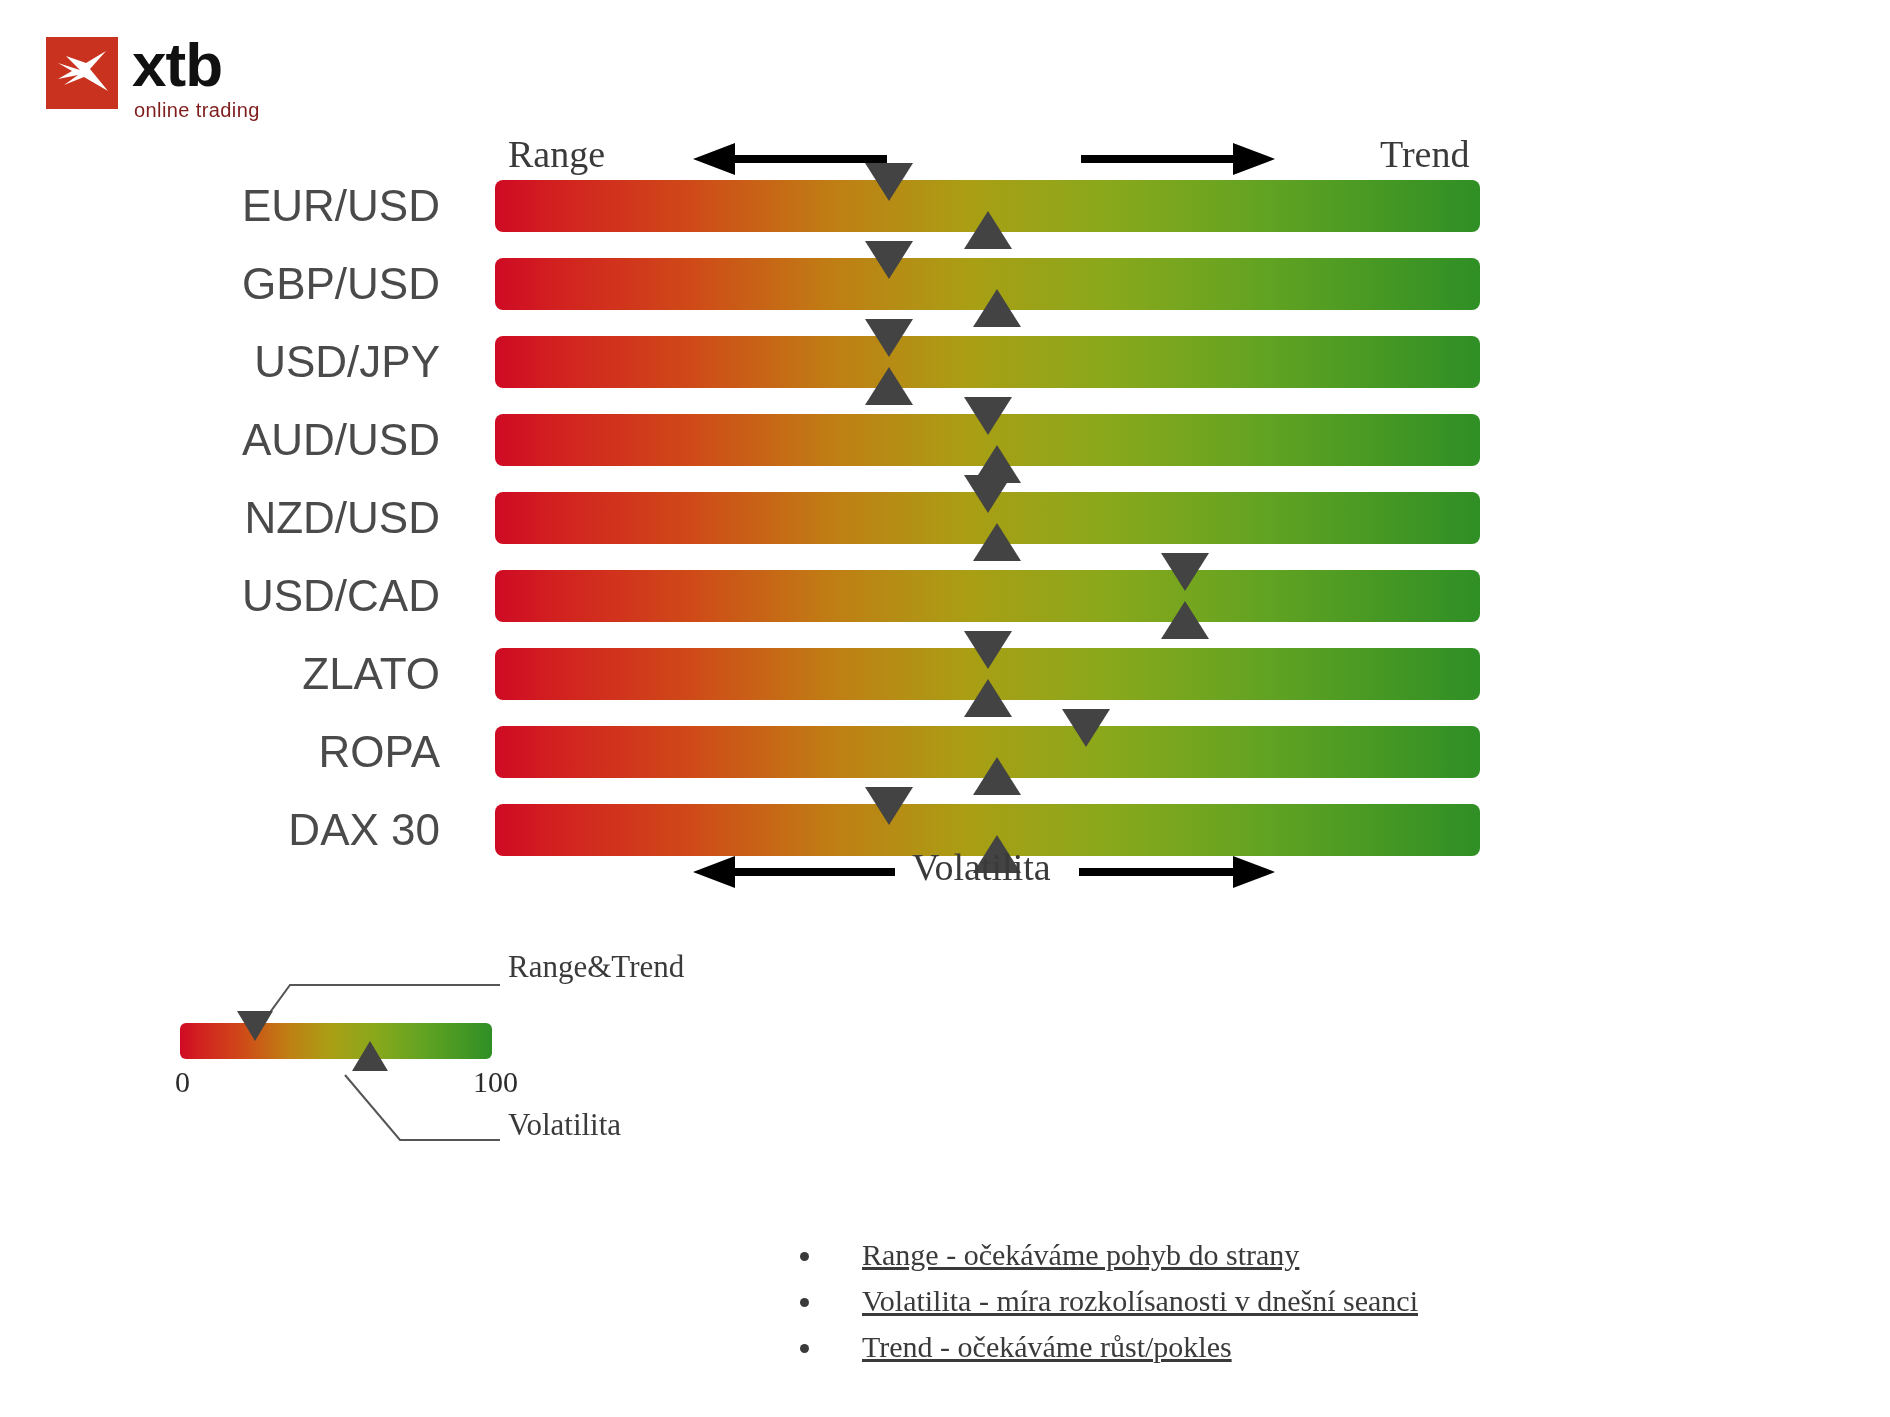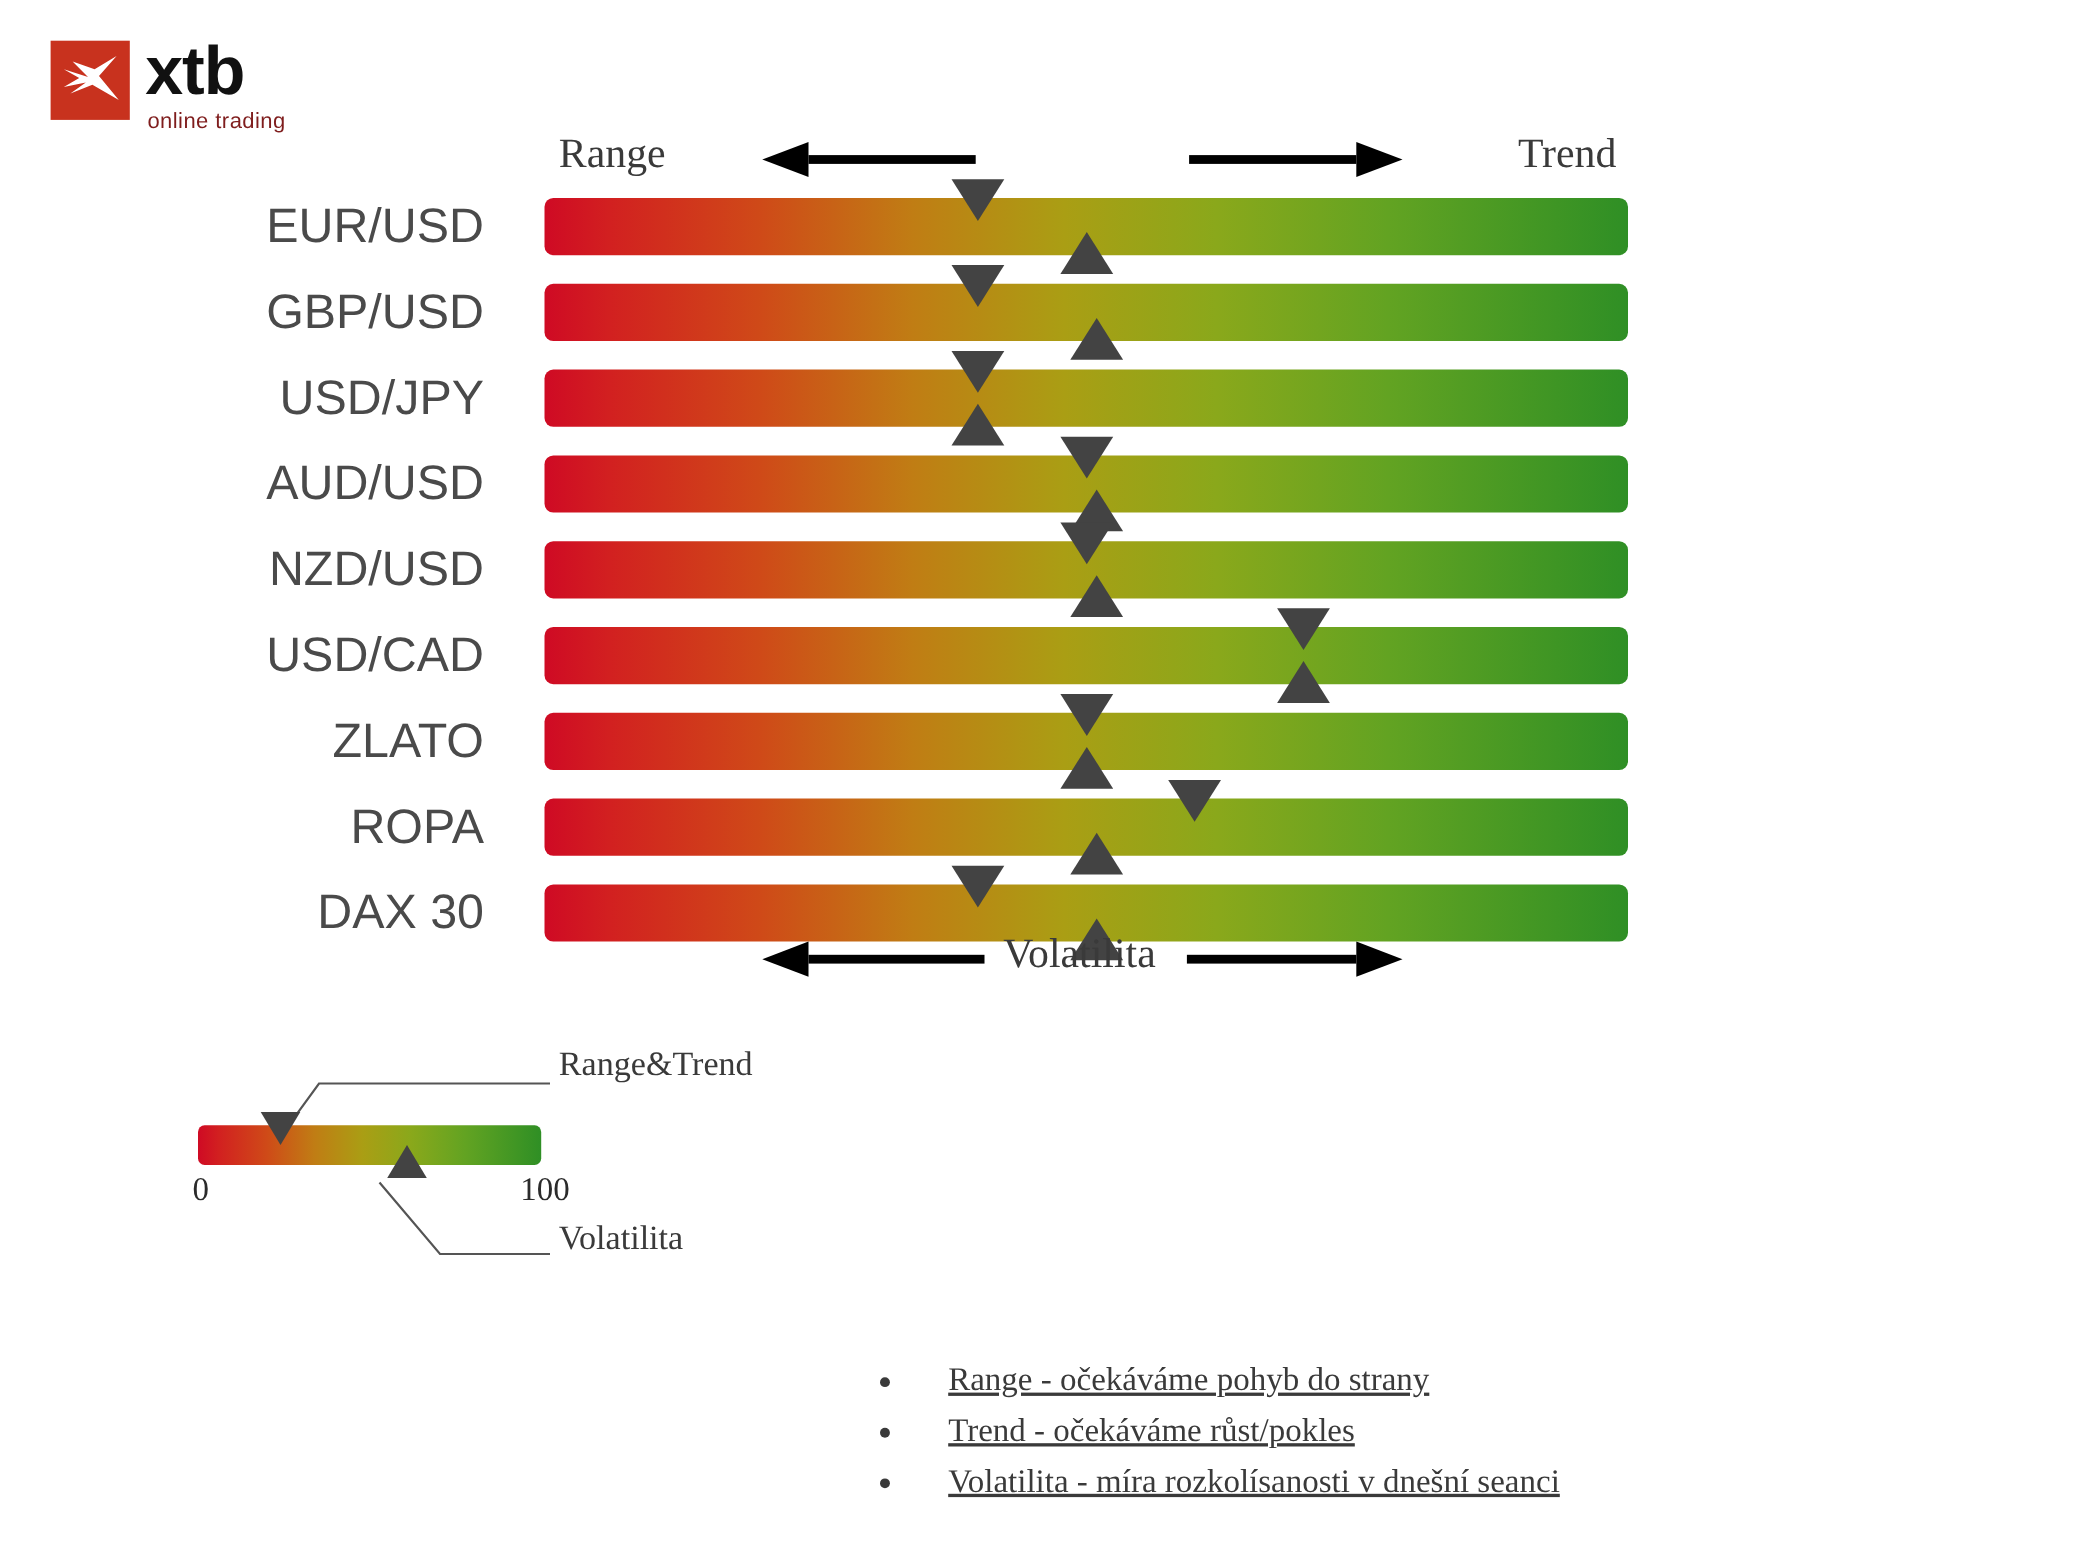--- a/index.html
+++ b/index.html
@@ -50,21 +50,21 @@
     font-size: 20px;
     color: #7f1d1d;
     letter-spacing: 0.4px;
     font-family: "Liberation Sans", sans-serif;
   }
 
   
   #axis-top {
     position: absolute;
     left: 0;
-    top: 118px;
+    top: 132px;
     width: 1890px;
     height: 52px;
     text-align: right;
   }
   .axis-word {
     position: absolute;
     font-size: 38px;
     color: #3a3a3a;
     font-family: "Liberation Serif", serif;
     white-space: nowrap;
@@ -378,19 +378,19 @@
   <div id="legend-max">100</div>
 </div>
 
 <div id="bullets">
   <div class="bullet-row">
     <span class="bullet-dot"></span>
     <span class="bullet-text">Range - očekáváme pohyb do strany</span>
   </div>
   <div class="bullet-row">
     <span class="bullet-dot"></span>
-    <span class="bullet-text">Trend - očekáváme růst/pokles</span>
+    <span class="bullet-text">Volatilita - míra rozkolísanosti v dnešní seanci</span>
   </div>
   <div class="bullet-row">
     <span class="bullet-dot"></span>
-    <span class="bullet-text">Volatilita - míra rozkolísanosti v dnešní seanci</span>
+    <span class="bullet-text">Trend - očekáváme růst/pokles</span>
   </div>
 </div>
 
 </body></html>

